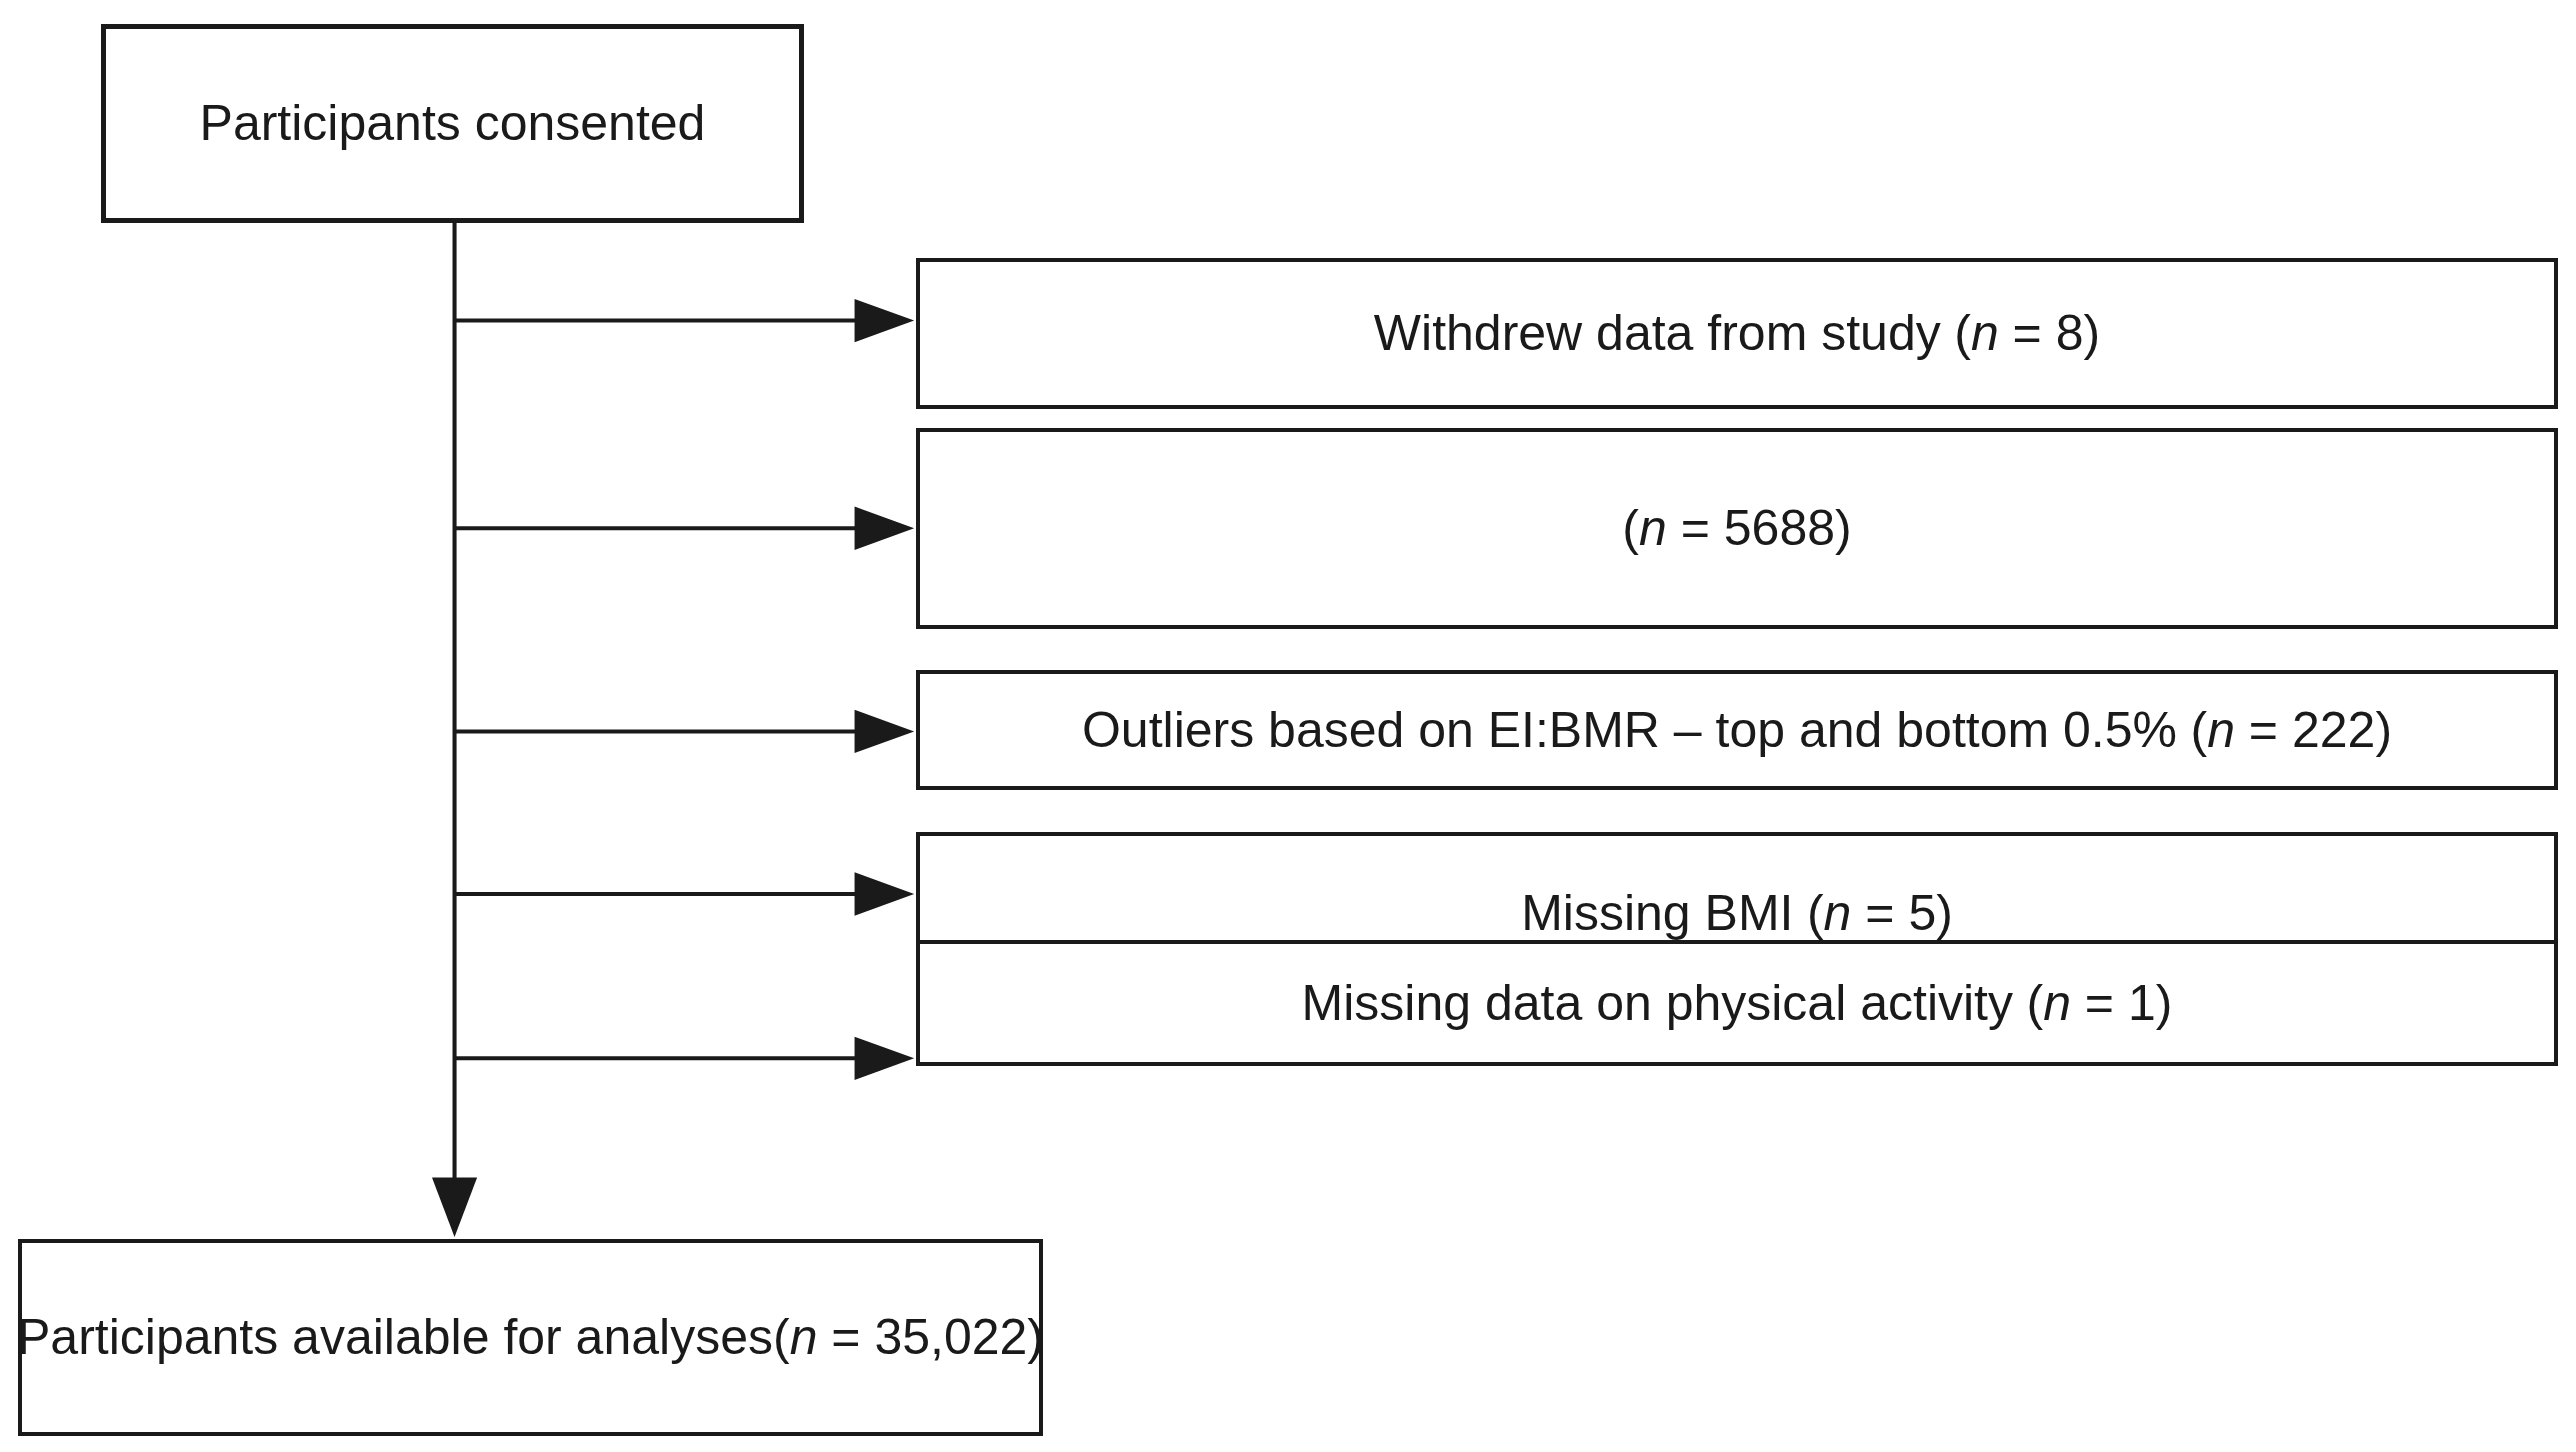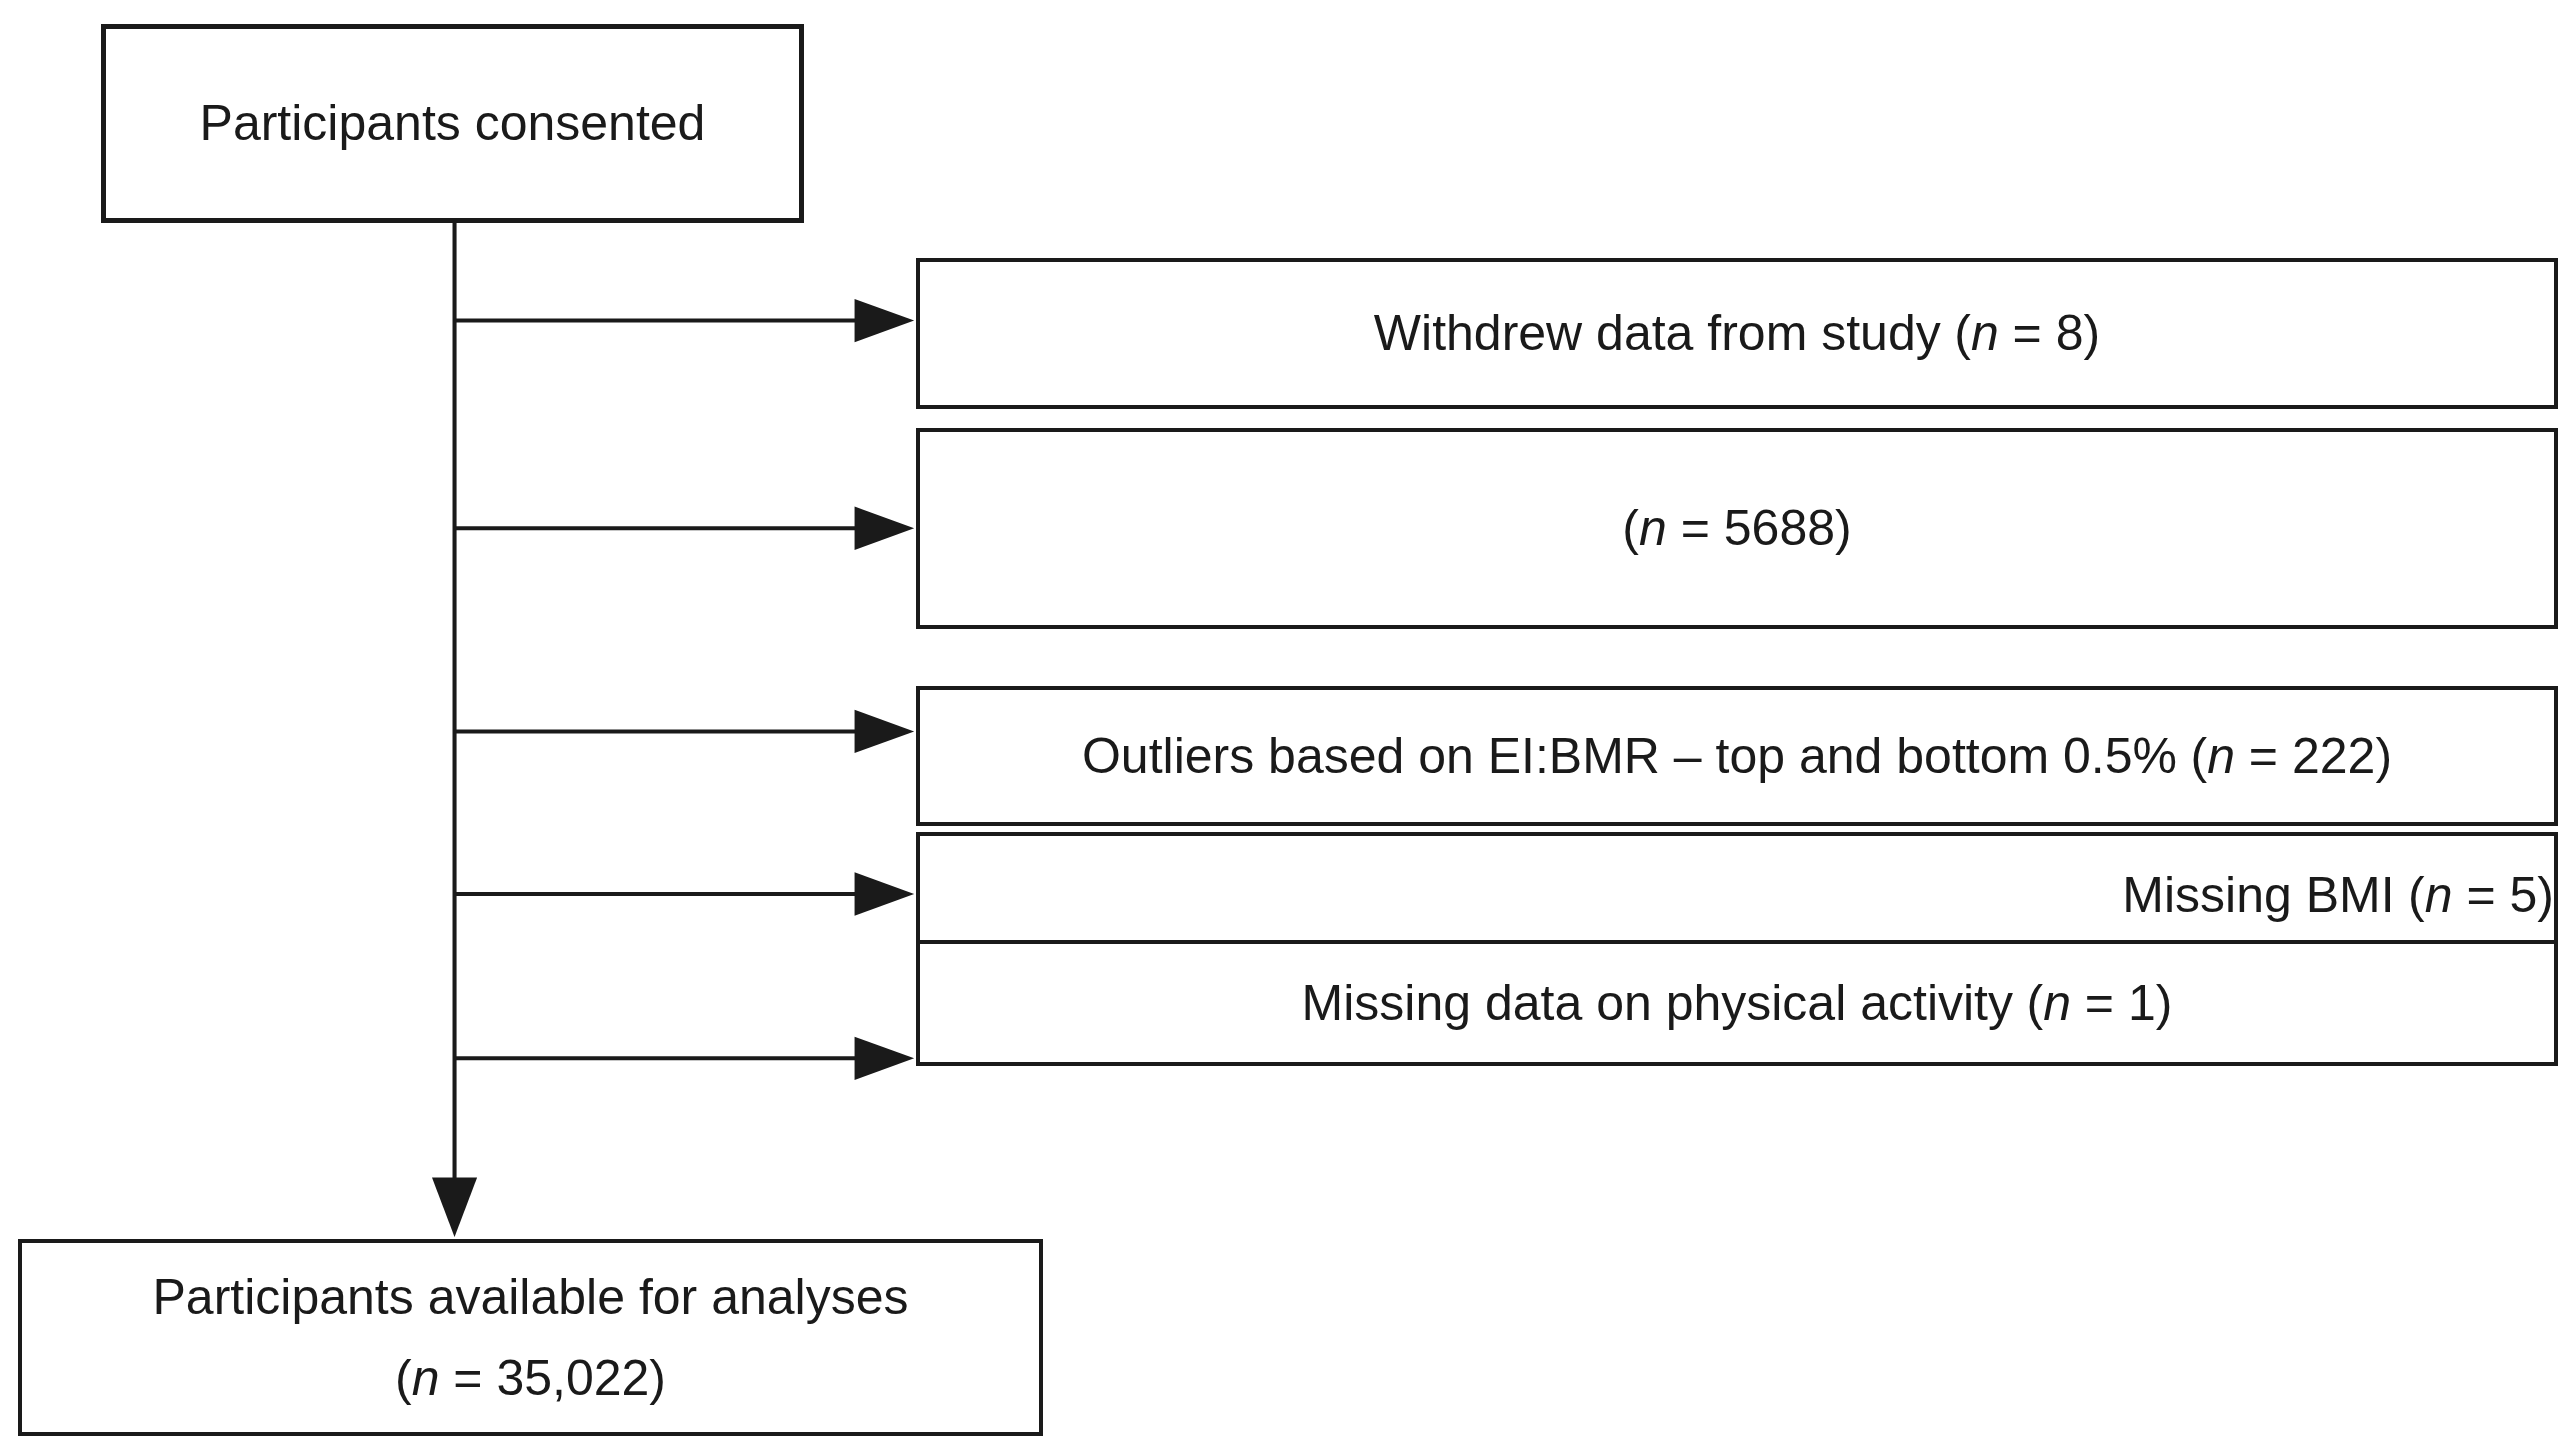--- a/index.html
+++ b/index.html
@@ -15,39 +15,38 @@
 
   svg.connectors { position: absolute; left: 0; top: 0; width: 2576px; height: 1452px; }
   .connector-line { stroke: var(--ink); stroke-width: 4.5; fill: none; }
   .arrow-head { fill: var(--ink); stroke: none; }
 
   .node {
     position: absolute;
     background: var(--paper);
     border: 4.5px solid var(--ink);
     display: flex;
-    flex-direction: column;
     align-items: center;
     justify-content: center;
     text-align: center;
     font-size: 50px;
     line-height: 81px;
     white-space: nowrap;
   }
   .node.thick { border-width: 5.4px; }
   .box-line { display: block; }
   .ngroup { display: inline; }
   .ngroup.inline { margin-left: 0.27em; }
   .nvar { font-style: italic; }
 
   
   #box-start  { left: 101px;  top: 23.5px;   width: 703px;  height: 199px; }
   #box-excl-0 { left: 916px; top: 258px;  width: 1642px; height: 151px; }
   #box-excl-1 { left: 916px; top: 428px;  width: 1642px; height: 201px; }
-  #box-excl-2 { left: 916px; top: 670px;  width: 1642px; height: 140px; margin-top: 16px; }
+  #box-excl-2 { left: 916px; top: 670px;  width: 1642px; height: 120px; }
   #box-excl-3 { left: 916px; top: 832px;  width: 1642px; height: 126px; align-items: flex-end; }
   #box-excl-4 { left: 916px; top: 940px; width: 1642px; height: 126px; }
   #box-end    { left: 18px;   top: 1239px; width: 1025px; height: 197px; }
 </style>
 </head>
 <body>
 
 <div class="stage">
 
   <svg class="connectors" viewBox="0 0 2852 1608" xmlns="http://www.w3.org/2000/svg">

